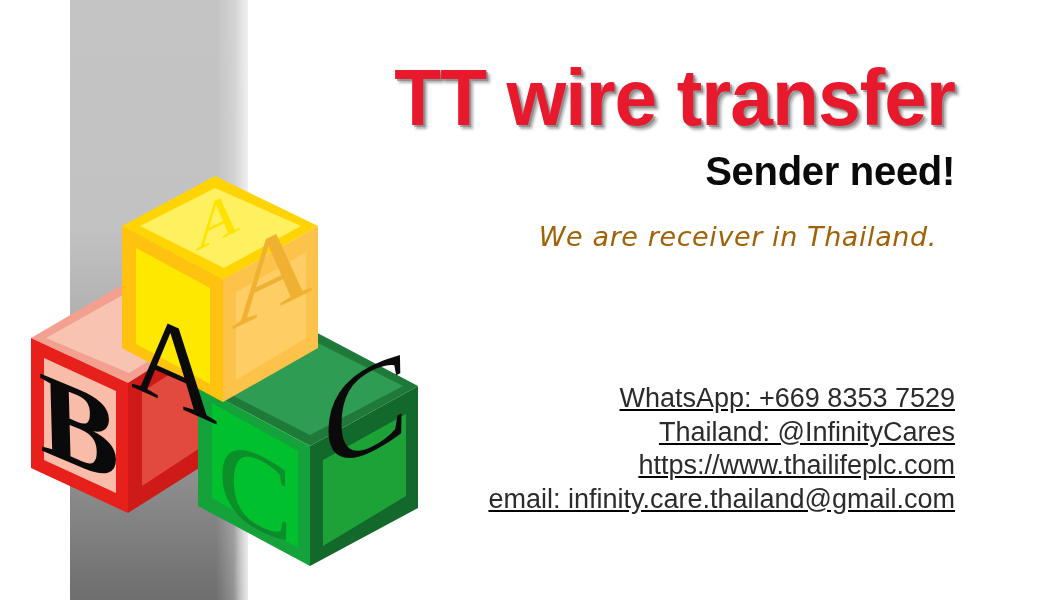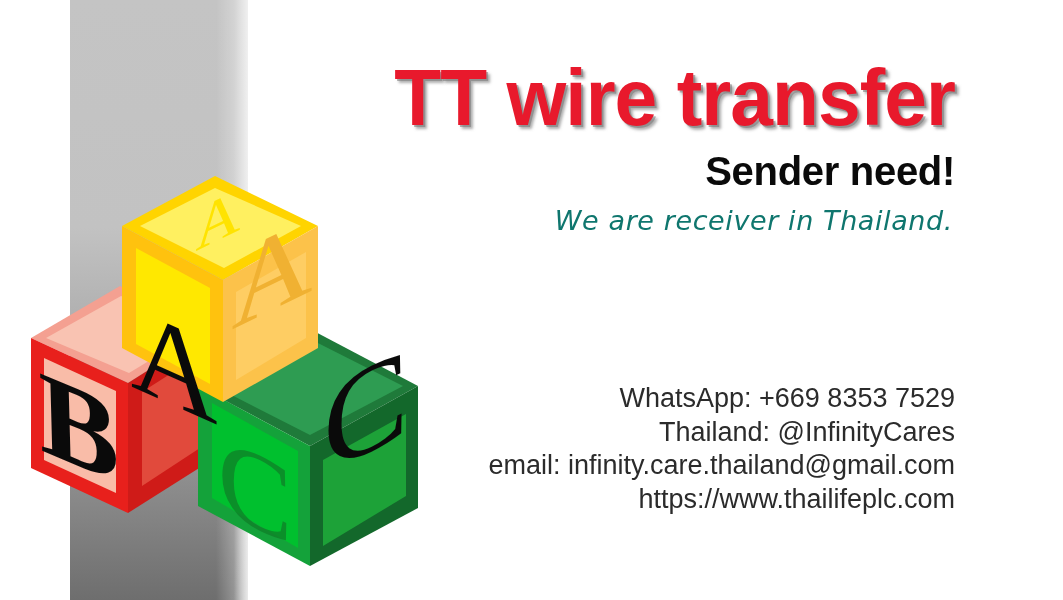--- a/index.html
+++ b/index.html
@@ -94,45 +94,46 @@
     font-family: "Liberation Sans", sans-serif;
     font-size: 40px;
     font-weight: bold;
     line-height: 1.15;
     color: #0a0a0a;
     letter-spacing: -0.3px;
     white-space: nowrap;
   }
 
   #tagline {
-    margin: 0;
+    margin: 16px;
     position: absolute;
     right: 2px;
     top: 203px;
     width: 700px;
     text-align: right;
     font-family: "DejaVu Sans", sans-serif;
     font-size: 27px;
     font-style: italic;
     font-weight: normal;
-    color: #0f766e;
+    color: #a16207;
     letter-spacing: 0.6px;
     line-height: 1.3;
     white-space: nowrap;
   }
 
   #contacts {
     position: absolute;
     right: 0;
     top: 382px;
     width: 700px;
     text-align: right;
     list-style: none;
     margin: 0;
     padding: 0;
+    text-decoration: underline;
   }
   #contacts li {
     font-family: "Liberation Sans", sans-serif;
     font-size: 27px;
     line-height: 33.5px;
     color: #2b2b2b;
     white-space: nowrap;
   }
 </style>
 </head>
@@ -202,18 +203,18 @@
   </div>
 
   <div id="text-col">
     <h1 id="title">TT wire transfer</h1>
     <h2 id="subtitle">Sender need!</h2>
     <p id="tagline">We are receiver in Thailand.</p>
 
     <ul id="contacts">
       <li>WhatsApp: +669 8353 7529</li>
       <li>Thailand: @InfinityCares</li>
+      <li>https://www.thailifeplc.com</li>
       <li>email: infinity.care.thailand@gmail.com</li>
-      <li>https://www.thailifeplc.com</li>
     </ul>
   </div>
 
 </div>
 
 </body></html>

